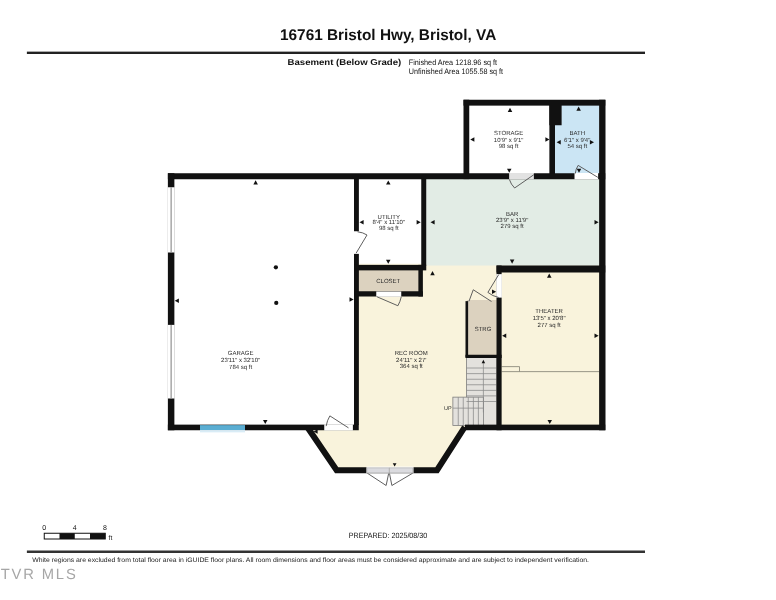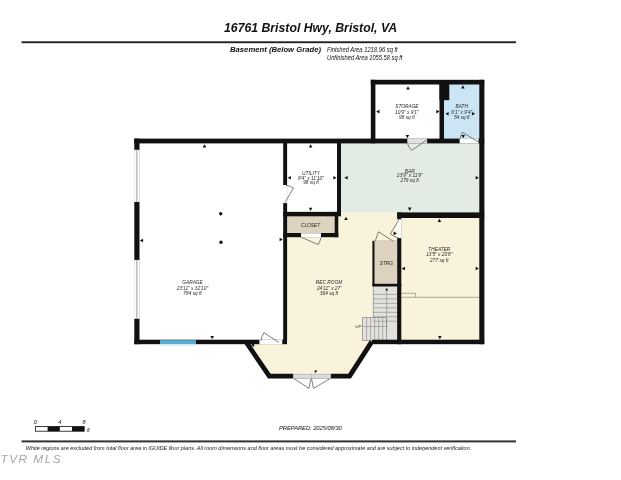--- a/index.html
+++ b/index.html
@@ -1,17 +1,17 @@
 <!DOCTYPE html>
 <html><head>
 <meta charset="utf-8">
 <style>
   html,body{margin:0;padding:0;background:#ffffff;}
   #page{position:relative;width:516px;height:480px;background:#ffffff;overflow:hidden;
-        font-family:"Liberation Sans", sans-serif;font-style:italic;}
+        font-family:"Liberation Sans", sans-serif;}
   svg{position:absolute;left:0;top:0;}
   text{font-family:"Liberation Sans", sans-serif;}
 </style>
 </head>
 <body>
 <div id="page">
 <svg width="621" height="480" viewBox="0 0 621 480">
 
   <rect x="0" y="0" width="621" height="480" fill="#ffffff"></rect>
 

